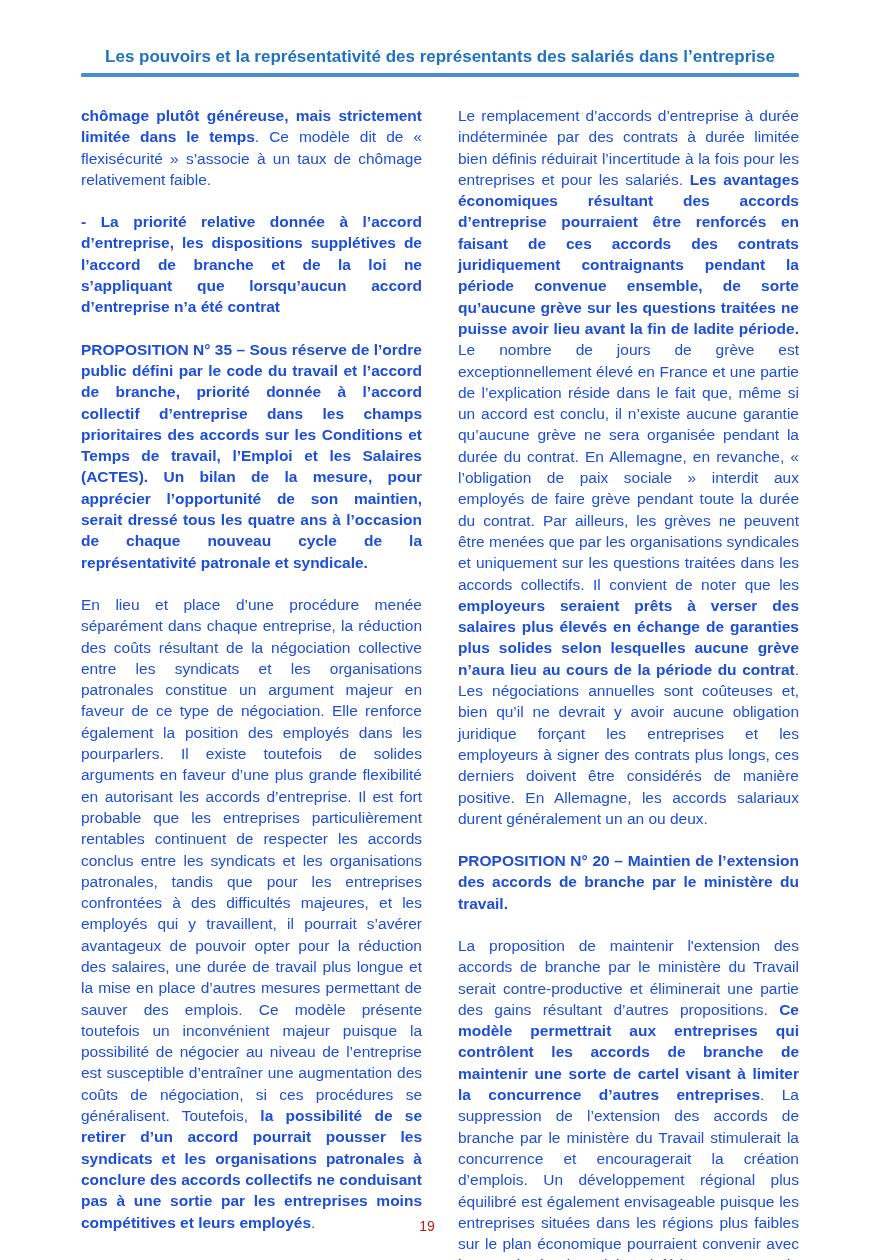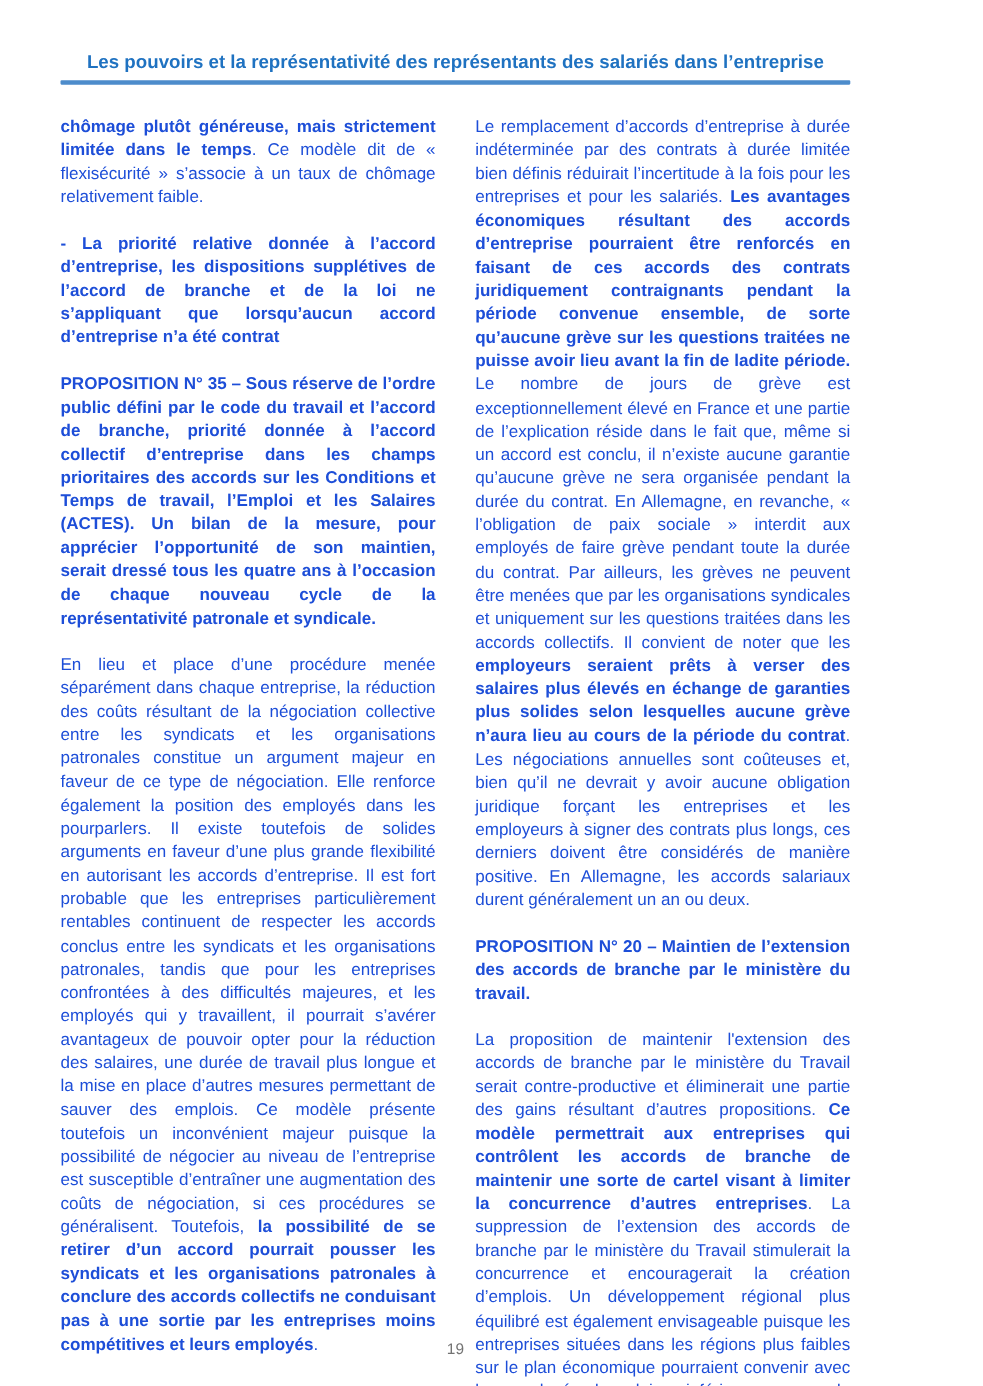--- a/index.html
+++ b/index.html
@@ -7,20 +7,21 @@
     padding: 0;
     background: #ffffff;
   }
   .page {
     position: relative;
     width: 828px;
     height: 1260px;
     background: #ffffff;
     font-family: "Liberation Sans", sans-serif;
     overflow: hidden;
+    padding-left: 26px;
   }
   .header {
     padding-top: 47px;
   }
   .header-title {
     text-align: center;
     font-size: 17px;
     font-weight: 700;
     color: #1F72C1;
     letter-spacing: 0px;
@@ -57,21 +58,21 @@
   }
   .footer {
     position: absolute;
     left: 0;
     right: 0;
     bottom: 26px;
     text-align: center;
   }
   .page-number {
     font-size: 14px;
-    color: #737373;
+    color: #b91c1c;
   }
 </style>
 </head>
 <body>
 
 <div class="page">
 
   <div class="header">
     <div class="header-title">Les pouvoirs et la représentativité des représentants des salariés dans l’entreprise</div>
     <div class="header-rule"></div>

